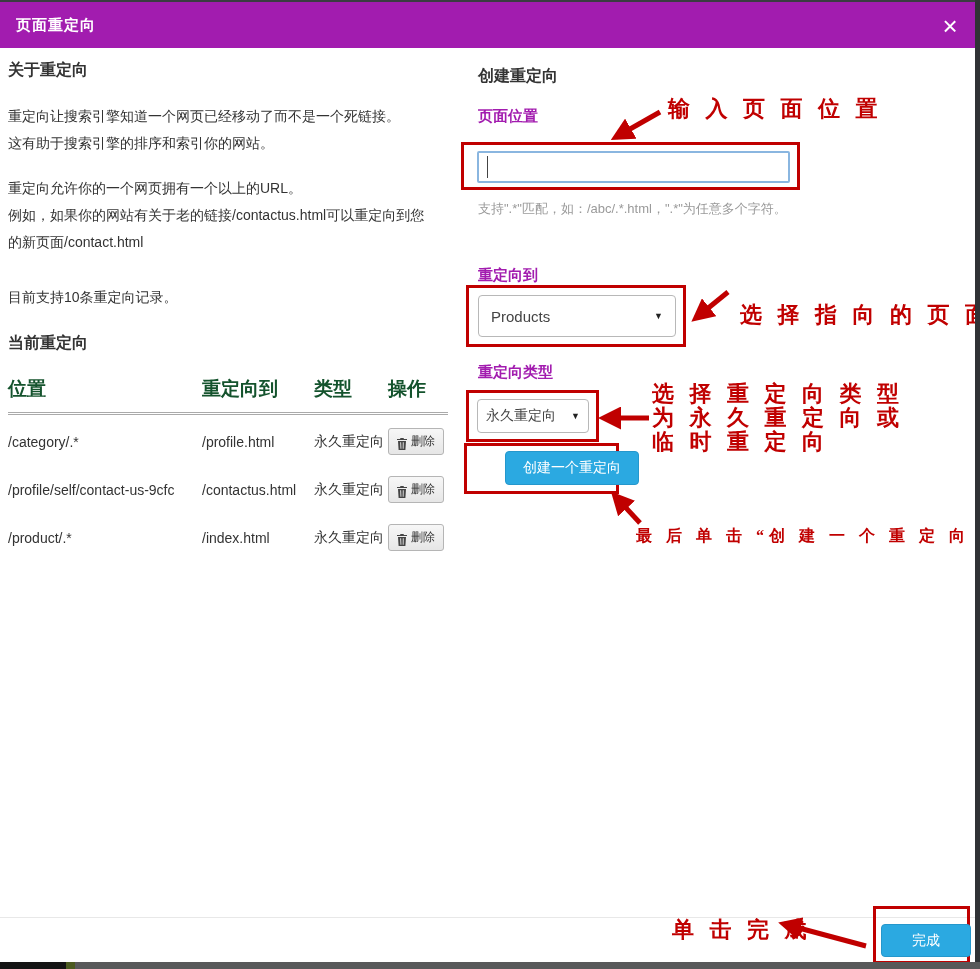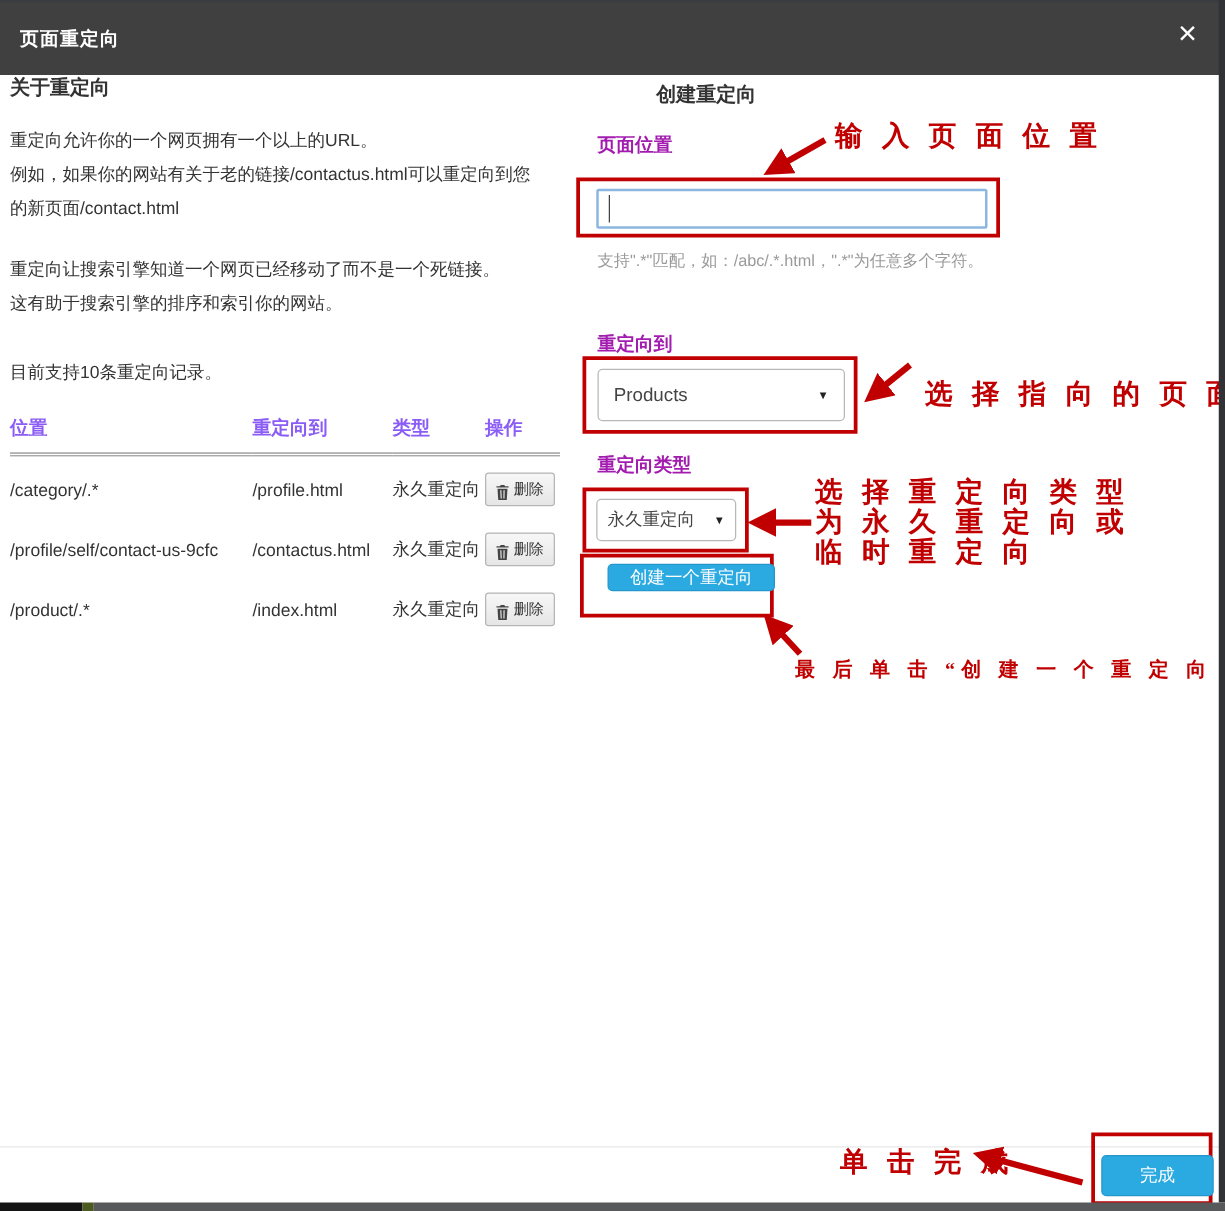--- a/index.html
+++ b/index.html
@@ -4,41 +4,41 @@
 <style>
   * { margin:0; padding:0; box-sizing:border-box; }
   html,body { background:#fff; }
   .dialog {
     position:relative; width:980px; height:969px; background:#fff;
     font-family:"Liberation Sans","DejaVu Sans",sans-serif; color:#333;
     overflow:hidden;
   }
   
   .hdr {
-    position:absolute; left:0; top:0; width:980px; height:60px;
-    background:#404040; border-top:2px solid #3a3c41;
+    position:absolute; left:0; top:0; width:980px; height:48px;
+    background:#a21caf; border-top:2px solid #3a3c41;
     display:flex; align-items:center; padding:0 16px;
   }
   .hdr-title { color:#fff; font-size:15px; font-weight:bold; letter-spacing:1px; }
   .hdr-close {
     position:absolute; right:16px; top:8px; width:28px; height:32px;
     color:#fff; font-size:26px; line-height:32px; text-align:center;
     font-weight:300; cursor:pointer;
   }
   
   .left-col { position:absolute; left:8px; top:60px; width:455px; }
   .sec-h { font-size:16px; font-weight:bold; color:#333; }
   .para { font-size:14px; line-height:27px; color:#333; white-space:pre-line; }
   .p1 { margin-top:18px; }
   .p2 { margin-top:22px; }
   .p3 { margin-top:28px; }
   .cur-h { margin-top:22px; }
   table.redir { margin-top:22px; border-collapse:collapse; width:440px; table-layout:fixed; }
   table.redir th {
-    text-align:left; font-size:15px; font-weight:bold; color:#8b5cf6;
+    text-align:left; font-size:19px; font-weight:bold; color:#14532d;
     padding:0 0 10px 0; border-bottom:3px double #aaa;margin-left:20px;
   }
   table.redir td { font-size:14px; color:#333; padding:13px 0 8px 0; white-space:nowrap; vertical-align:middle; }
   th.c-loc, td.c-loc { width:194px; }
   th.c-tgt, td.c-tgt { width:112px; }
   th.c-typ, td.c-typ { width:74px; }
   th.c-act, td.c-act { width:60px; }
   .del-btn {
     display:inline-flex; align-items:flex-end; gap:4px;
     font-size:12px; color:#333; padding:4px 8px;
@@ -64,21 +64,21 @@
     display:flex; align-items:center; color:#444; cursor:pointer;
   }
   .sel-page { left:478px; top:295px; width:198px; height:42px; font-size:15px; padding:0 12px; }
   .sel-type { left:477px; top:399px; width:112px; height:34px; font-size:14px; padding:0 8px; }
   .sel-caret { margin-left:auto; font-size:9px; color:#222; }
   .blue-btn {
     background:#2ba9e1; color:#fff; border:1px solid #2597cc; border-radius:4px;
     font-size:14px; text-align:center; cursor:pointer; font-family:inherit;
     display:flex; align-items:center; justify-content:center;
   }
-  .create-btn { position:absolute; left:486px; top:451px; width:134px; height:22px; }
+  .create-btn { position:absolute; left:505px; top:451px; width:134px; height:34px; }
   .done-btn  { position:absolute; left:881px; top:924px; width:90px; height:33px; }
   
   .ann {
     position:absolute; color:#c00000; font-weight:bold;
     font-size:22px; letter-spacing:5px; white-space:nowrap;
     font-family:"Liberation Serif","DejaVu Serif",serif;
   }
   .ann-small { font-size:16px; }
   .ann-multi { line-height:24px; }
   svg.arrows { position:absolute; left:0; top:0; pointer-events:none; z-index:40; }
@@ -95,26 +95,27 @@
 
 <div class="dialog">
 
   <div class="hdr">
     <span class="hdr-title">页面重定向</span>
     <span class="hdr-close">×</span>
   </div>
 
   <div class="left-col">
     <div class="sec-h">关于重定向</div>
+    <div class="para p2">重定向让搜索引擎知道一个网页已经移动了而不是一个死链接。
+这有助于搜索引擎的排序和索引你的网站。</div>
     <div class="para p1">重定向允许你的一个网页拥有一个以上的URL。
 例如，如果你的网站有关于老的链接/contactus.html可以重定向到您
 的新页面/contact.html</div>
-    <div class="para p2">重定向让搜索引擎知道一个网页已经移动了而不是一个死链接。
-这有助于搜索引擎的排序和索引你的网站。</div>
     <div class="para p3">目前支持10条重定向记录。</div>
+    <div class="sec-h cur-h">当前重定向</div>
 
     <table class="redir">
       <thead>
         <tr>
           <th class="c-loc">位置</th>
           <th class="c-tgt">重定向到</th>
           <th class="c-typ">类型</th>
           <th class="c-act">操作</th>
         </tr>
       </thead>
@@ -161,21 +162,21 @@
                   </svg>
                 </span>
               <span>删除</span>
             </button>
           </td>
         </tr>
       </tbody>
     </table>
   </div>
 
-  <div class="abs sec-h" style="left:478px; top:66px;margin-left:47px;">创建重定向</div>
+  <div class="abs sec-h" style="left:478px; top:66px;">创建重定向</div>
   <div class="abs lbl" style="left:478px; top:107px;">页面位置</div>
 
   <div class="redbox" style="left:461px; top:142px; width:339px; height:48px;"></div>
   <input class="page-input" type="text" value="" style="">
   <div class="caret"></div>
 
   <div class="abs hint" style="left:478px; top:200px;">支持".*"匹配，如：/abc/.*.html，".*"为任意多个字符。</div>
 
   <div class="abs lbl" style="left:478px; top:266px;">重定向到</div>
   <div class="redbox" style="left:466px; top:285px; width:220px; height:62px;"></div>

